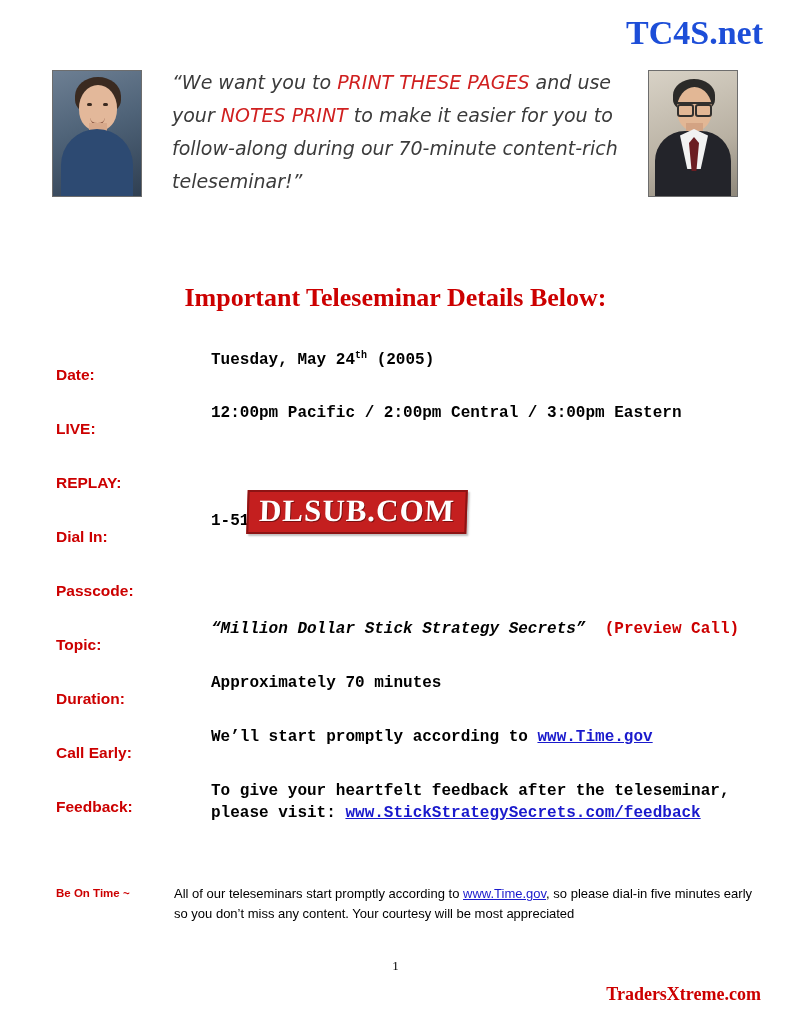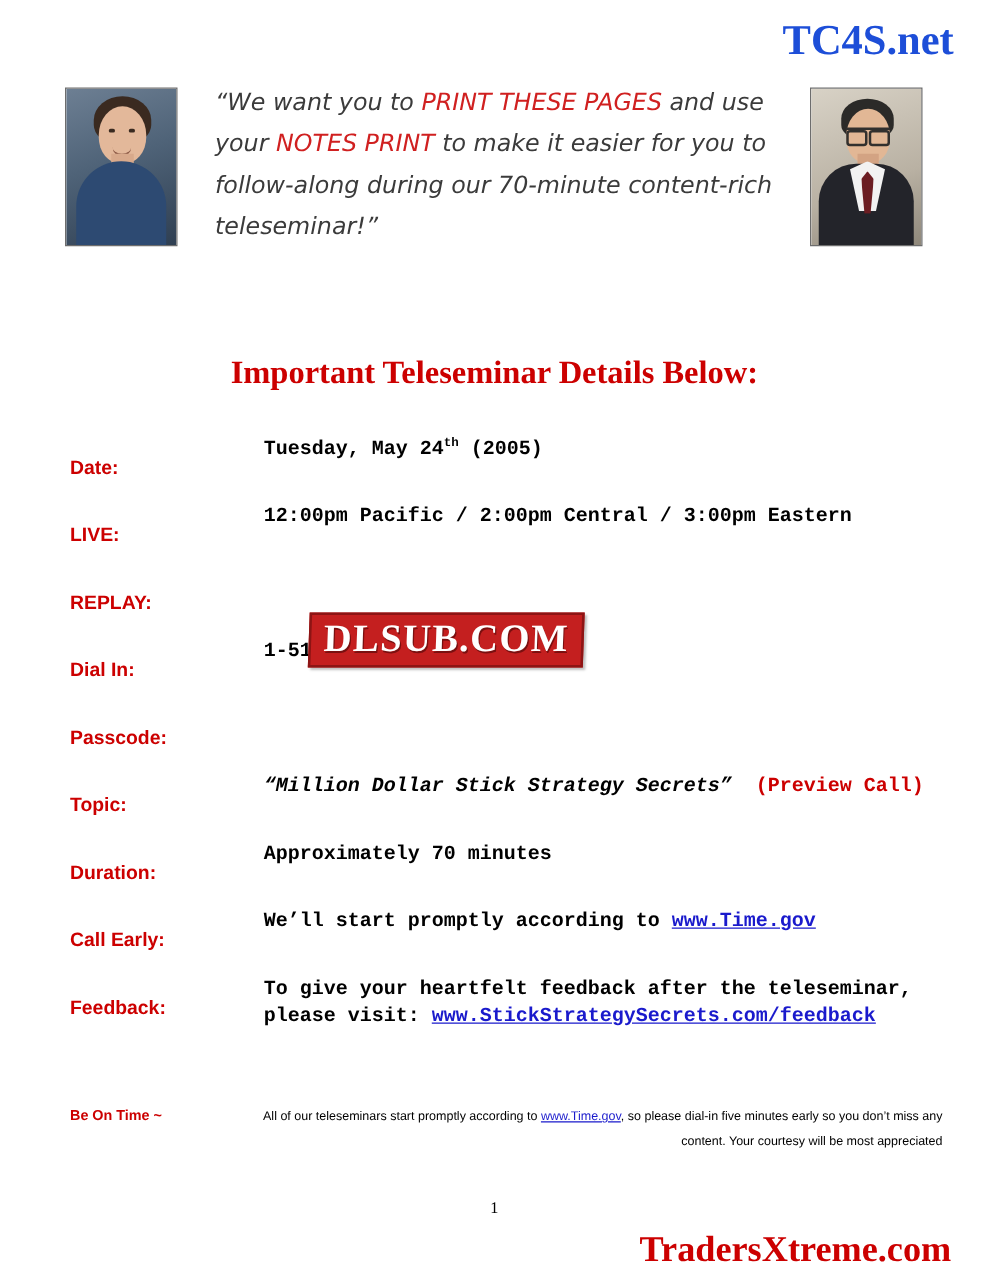--- a/index.html
+++ b/index.html
@@ -220,38 +220,38 @@
     left: 56px;
     top: 884px;
     width: 700px;
   }
   .footnote .fn-label {
     position: absolute; left: 0; top: 3px;
     color: #cc0000; font-weight: bold; font-size: 11.5px;
   }
   .footnote .fn-text {
     position: absolute; left: 118px; top: 0; width: 580px;
-    font-size: 10px; line-height: 20px; color: #000000; text-align: right;
+    font-size: 13px; line-height: 20px; color: #000000;
   }
   .footnote .fn-text .link { color: #1a1acc; text-decoration: underline; }
 
   
   .page-number {
     position: absolute;
     left: 0; top: 958px; width: 791px;
     text-align: center;
     font-size: 13px;
     font-family: "Liberation Serif", serif;
   }
   .brand-bottom {
     position: absolute;
     right: 30px;
     top: 984px;
     font-family: "Liberation Serif", serif;
-    font-size: 29px;
+    font-size: 18px;
     font-weight: bold;
     color: #cc0000;
   }
 </style>
 </head>
 <body>
 
 <div class="page">
 
   <div class="brand-top">TC4S.net</div>

